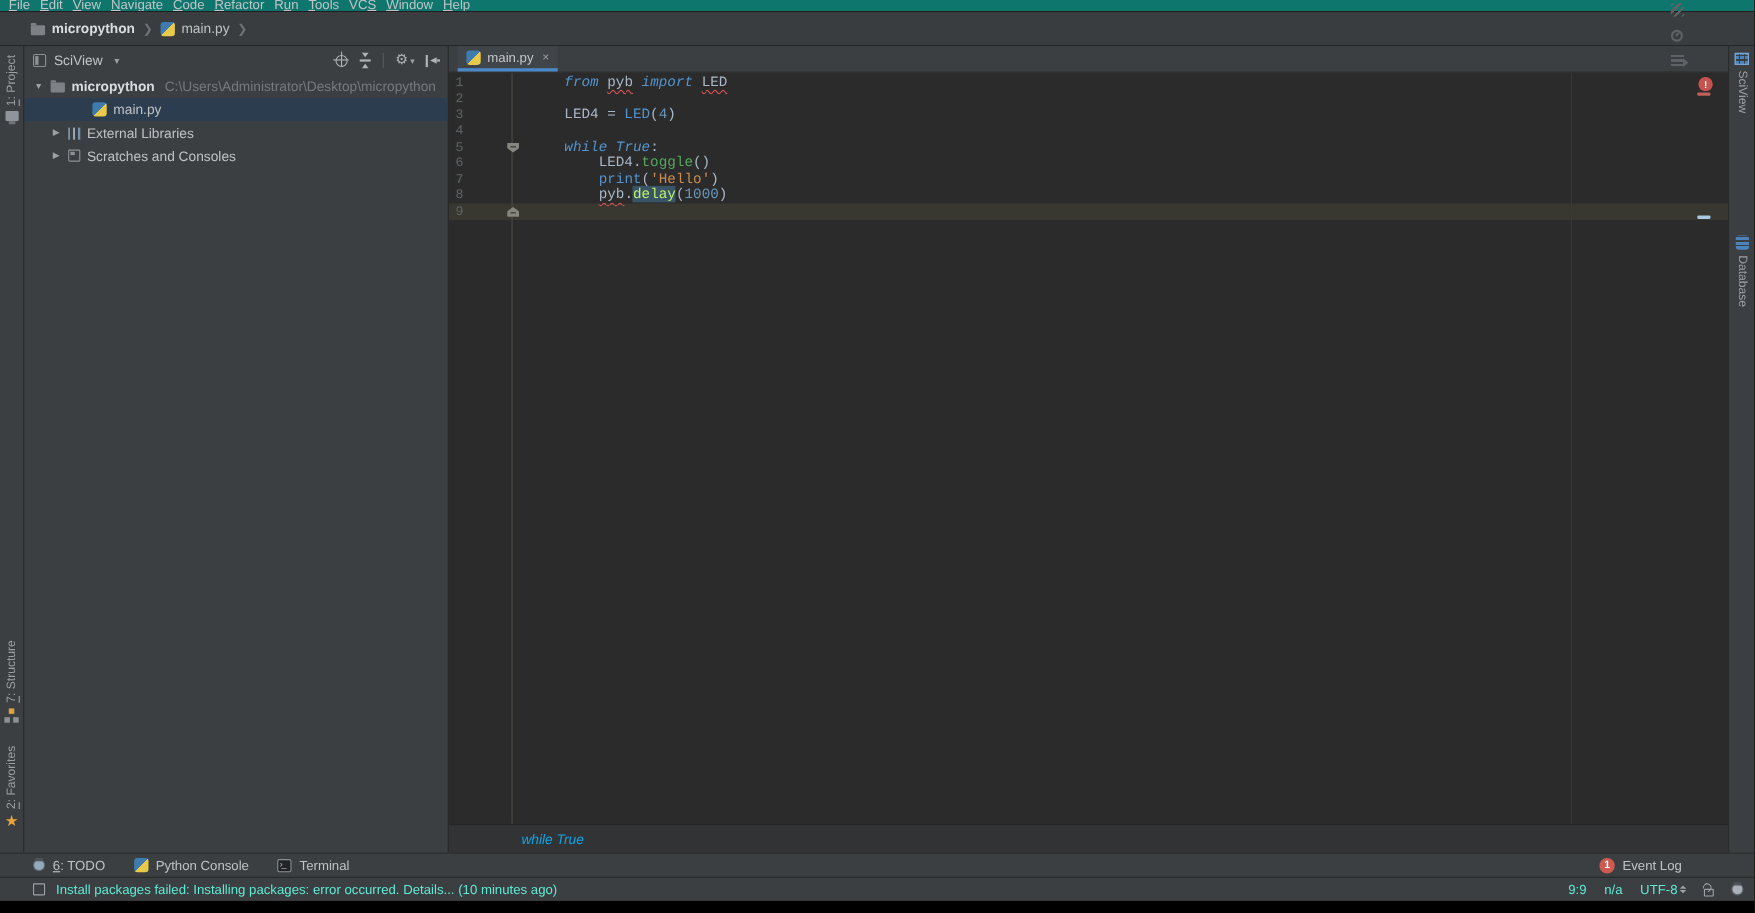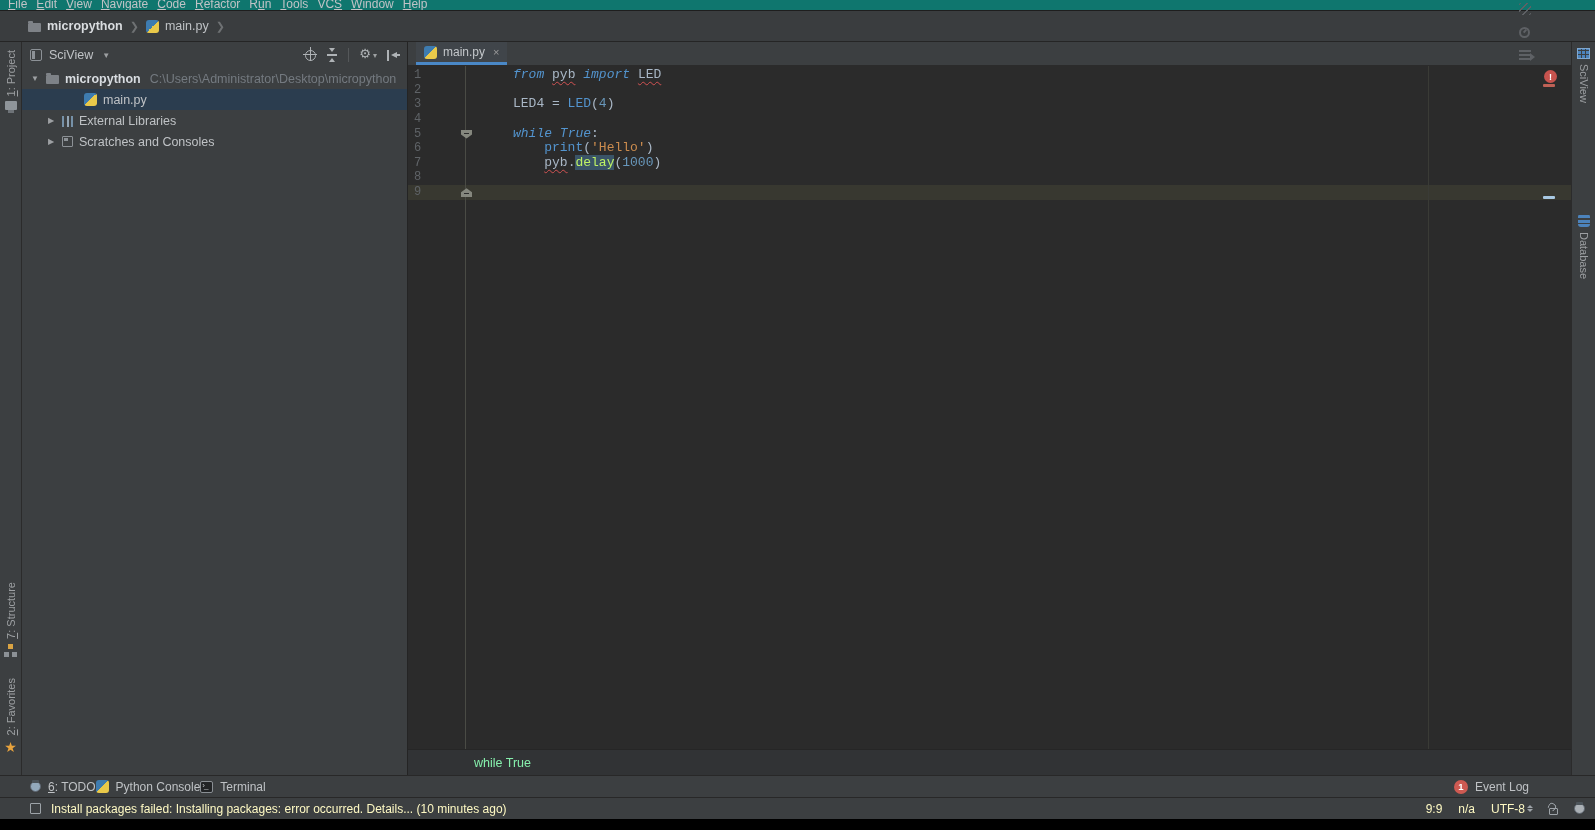--- a/index.html
+++ b/index.html
@@ -132,30 +132,30 @@
   .fold-end { clip-path:polygon(50% 0,100% 45%,100% 100%,0 100%,0 45%); }
   .fold-end::after { bottom:3px; }
   .wrap-guide { position:absolute; left:1020px; top:0; bottom:0; width:1px; background:#3A3B36; }
   .stripe-mark { position:absolute; right:16px; width:12px; height:3px; border-radius:1px; }
   .stripe-mark.err { top:18px; background:#BE6156; }
   .stripe-mark.info { top:130px; background:#A9C9E2; }
   .err-indicator { position:absolute; right:14px; top:4px; width:13px; height:13px; border-radius:50%; background:#C7534E;
     color:#FFF; font-size:9px; font-weight:bold; display:flex; align-items:center; justify-content:center; cursor:pointer; }
 
   .breadcrumbs { height:26px; background:#313335; border-top:1px solid #262626; display:flex; align-items:center; padding-left:66px; }
-  .breadcrumb-item { font-size:12.5px; color:#86efac; cursor:pointer; }
-
-  
-  .toolbar { height:22px; background:#3C3F41; border-top:1px solid #282828; display:flex; align-items:center; padding:0 14px 0 30px; }
+  .breadcrumb-item { font-size:12.5px; color:#0ea5e9; cursor:pointer;font-style:italic; }
+
+  
+  .toolbar { height:22px; background:#3C3F41; border-top:1px solid #282828; display:flex; align-items:center; padding:0 14px 0 30px; gap:26px; }
   .tw-btn { display:flex; align-items:center; gap:7px; font-size:12px; color:#BFC2C5; cursor:pointer; }
   .tw-btn u { text-decoration:underline; }
   .toolbar-spacer { flex:1; }
 
   
-  .statusbar { height:22px; background:#3C3F41; border-top:1px solid #282828; display:flex; align-items:center; padding:0 10px 0 30px; font-size:12px; color:#fef9c3; }
+  .statusbar { height:22px; background:#3C3F41; border-top:1px solid #282828; display:flex; align-items:center; padding:0 10px 0 30px; font-size:12px; color:#5eead4; }
   .status-msg { margin-left:10px; cursor:pointer; }
   .status-right { margin-left:auto; display:flex; align-items:center; gap:16px;justify-content:flex-end; }
   .status-item { display:flex; align-items:center; cursor:pointer; }
   .blackstrip { height:11px; background:#000; }
 </style>
 </head>
 <body>
 
 <div class="app">
 
@@ -274,20 +274,21 @@
             <div class="gut-num">7</div>
             <div class="gut-num">8</div>
             <div class="gut-num">9</div>
           </div>
         <div class="code" id="code">
             <div class="ed-line"><span class="tok-kw">from</span><span class="tok-d"> </span><span class="tok-err">pyb</span><span class="tok-d"> </span><span class="tok-kw">import</span><span class="tok-d"> </span><span class="tok-err">LED</span></div>
             <div class="ed-line"></div>
             <div class="ed-line"><span class="tok-d">LED4 = </span><span class="tok-blue">LED</span><span class="tok-d">(</span><span class="tok-num">4</span><span class="tok-d">)</span></div>
             <div class="ed-line"></div>
             <div class="ed-line"><span class="tok-kw">while</span><span class="tok-d"> </span><span class="tok-kw">True</span><span class="tok-d">:</span></div>
+            <div class="ed-line"><span class="tok-d">    LED4.</span><span class="tok-fn">toggle</span><span class="tok-d">()</span></div>
             <div class="ed-line"><span class="tok-d">    </span><span class="tok-blue">print</span><span class="tok-d">(</span><span class="tok-str">'Hello'</span><span class="tok-d">)</span></div>
             <div class="ed-line"><span class="tok-d">    </span><span class="tok-err">pyb</span><span class="tok-d">.</span><span class="tok-hl">delay</span><span class="tok-d">(</span><span class="tok-num">1000</span><span class="tok-d">)</span></div>
           </div>
         <div class="wrap-guide"></div>
         <div class="stripe-mark err"></div>
         <div class="stripe-mark info"></div>
         <div class="err-indicator">!</div>
       <div class="fold-mark fold-start" style="top: 63.6px;"></div>
           <div class="fold-mark fold-end" style="top: 122.2px;"></div>
         </div>

